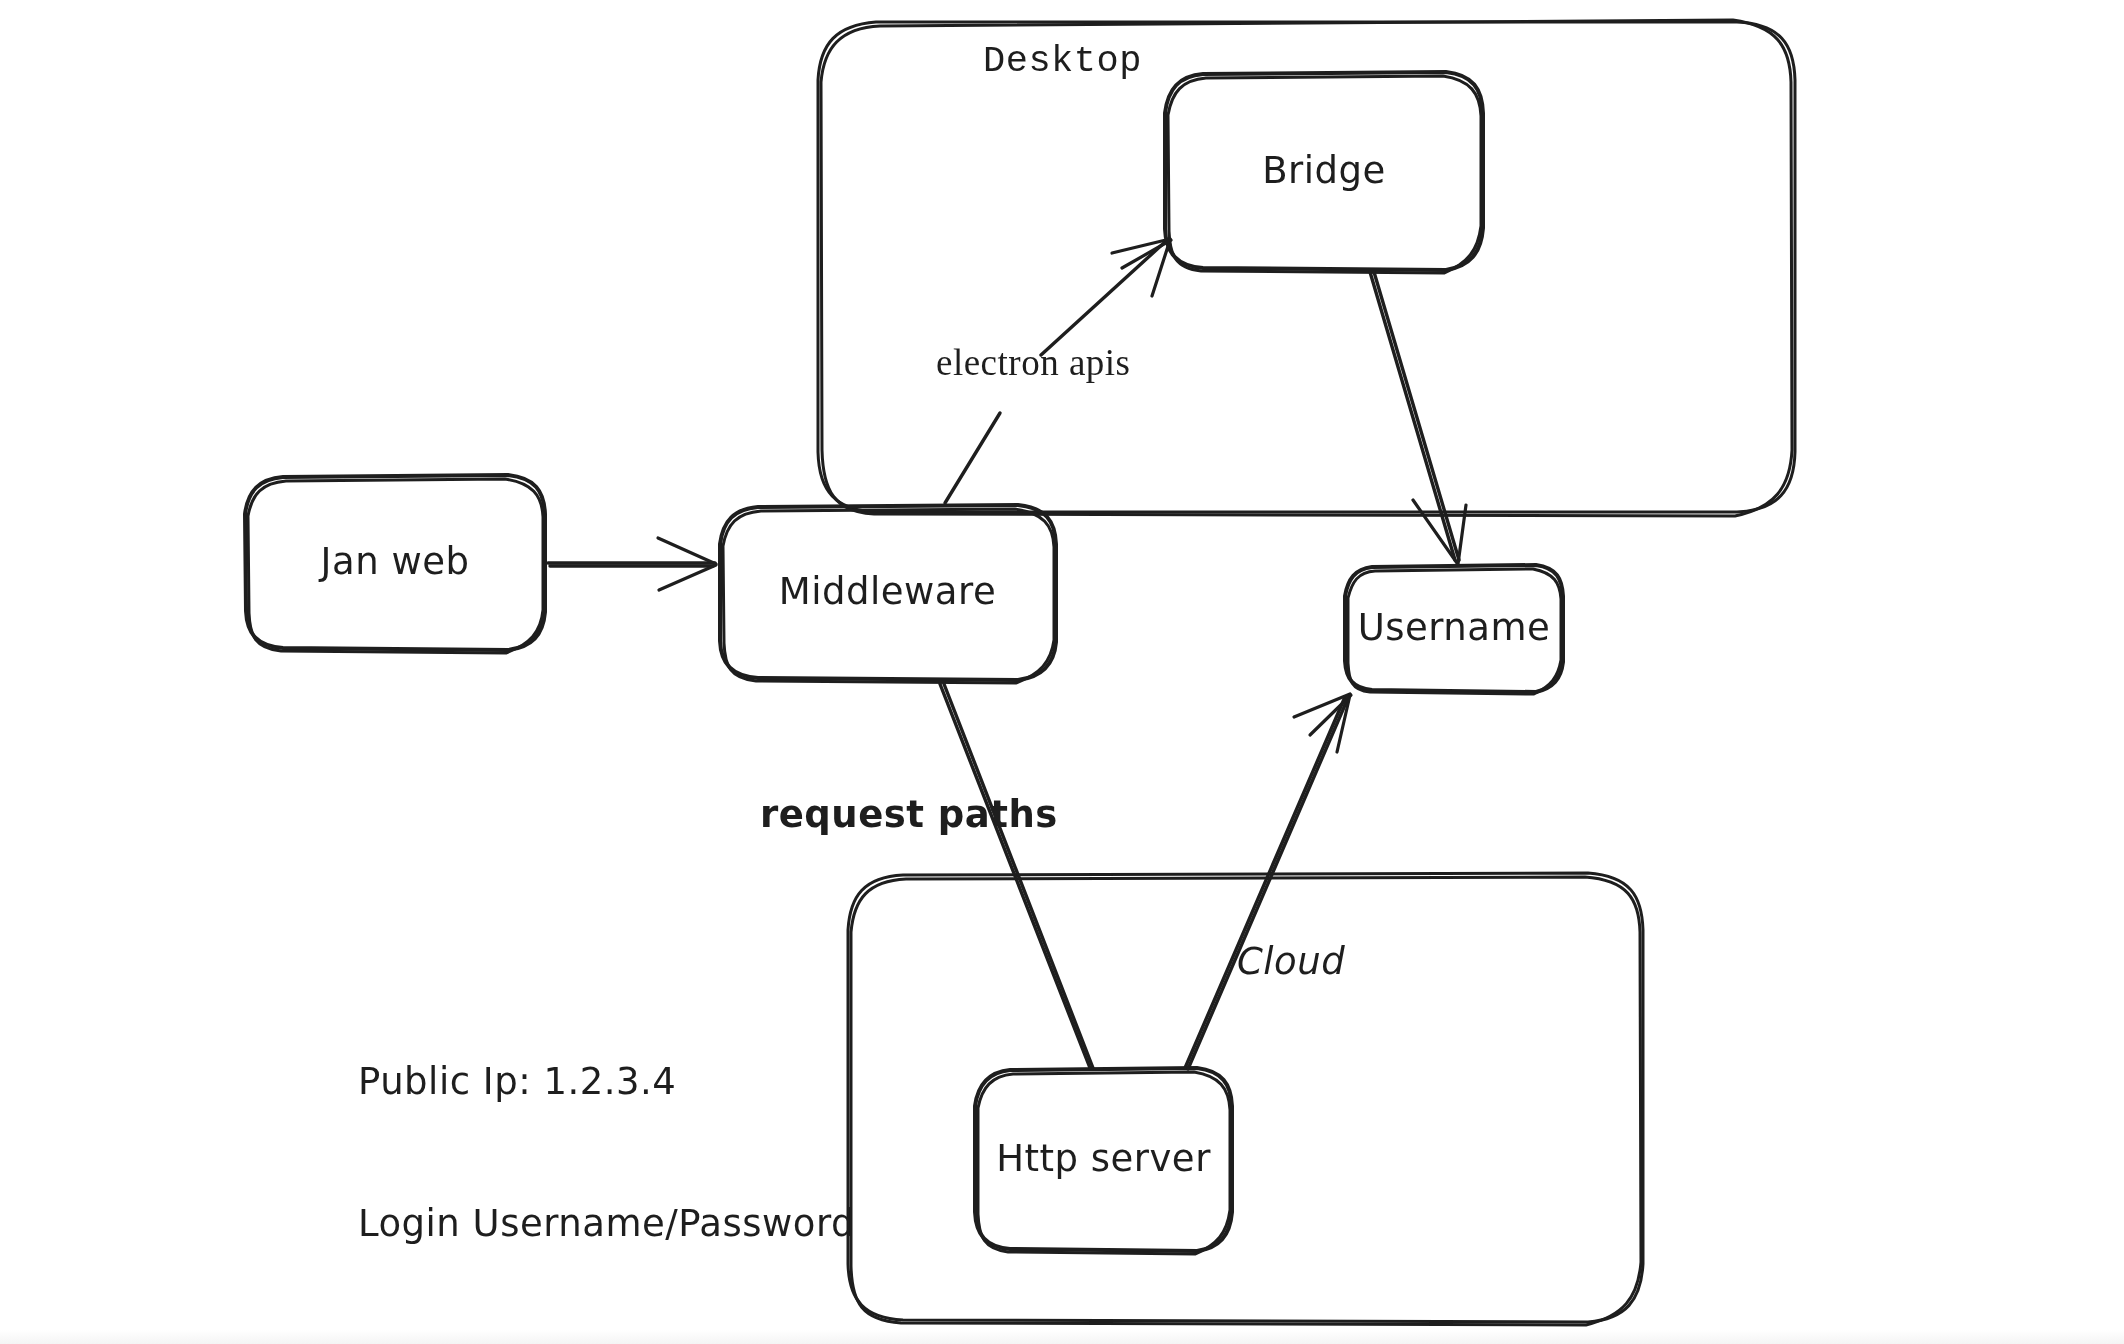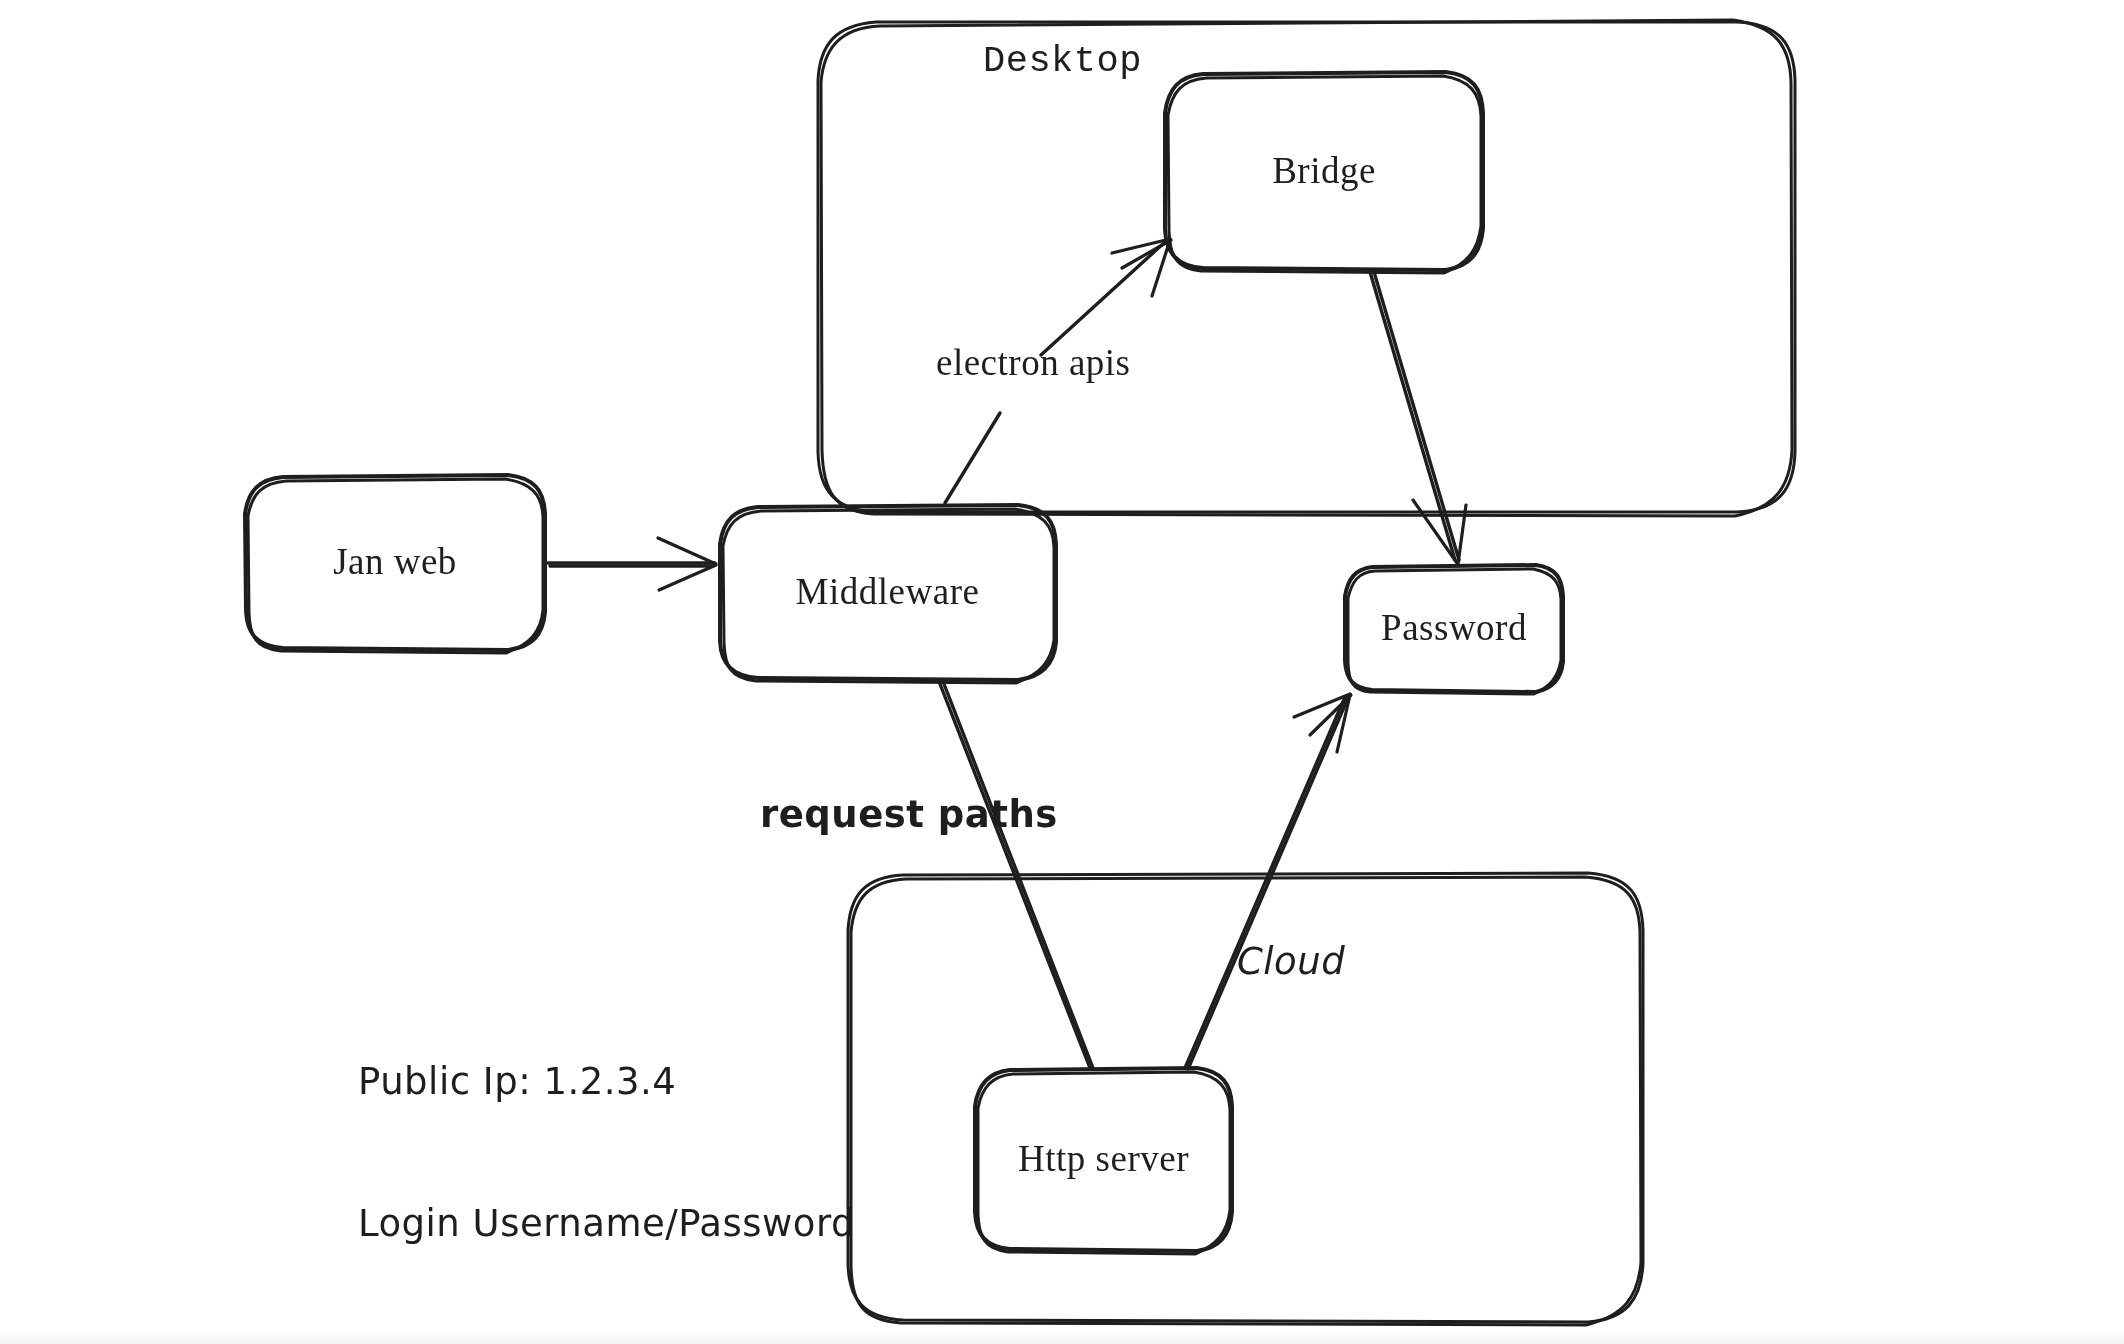--- a/index.html
+++ b/index.html
@@ -51,21 +51,20 @@
     font-family: "DejaVu Sans", sans-serif;
     font-weight: 400;
     white-space: pre;
     letter-spacing: 0.5px;
     transform-origin: left top;
     user-select: none;
   }
   .node-label {
     font-size: 37px;
     line-height: 1.1;
-    font-family: Liberation Serif, serif;
   }
   .container-label {
     font-size: 37px;
     font-family: Liberation Mono, monospace;
   }
   .edge-label {
     font-size: 37px;
   }
   .note {
     font-size: 37px;
@@ -167,21 +166,21 @@
 
   <div class="hand node-label centerbox" style="left:245px; top:475px; width:300px; height:175px;">
     <span>Jan web</span>
   </div>
 
   <div class="hand node-label centerbox" style="left:1165px; top:72px; width:318px; height:198px;">
     <span>Bridge</span>
   </div>
 
   <div class="hand node-label centerbox" style="left:1345px; top:565px; width:218px; height:127px;">
-    <span>Password</span>
+    <span>Username</span>
   </div>
 
   <div class="hand node-label centerbox" style="left:975px; top:1068px; width:257px; height:183px;">
     <span>Http server</span>
   </div>
 
   <div class="hand edge-label" style="left:936px; top:341px;font-family:Liberation Serif, serif;">electron apis</div>
 
   <div class="hand edge-label" style="left:760px; top:793px;font-weight:bold;">request paths</div>
 

